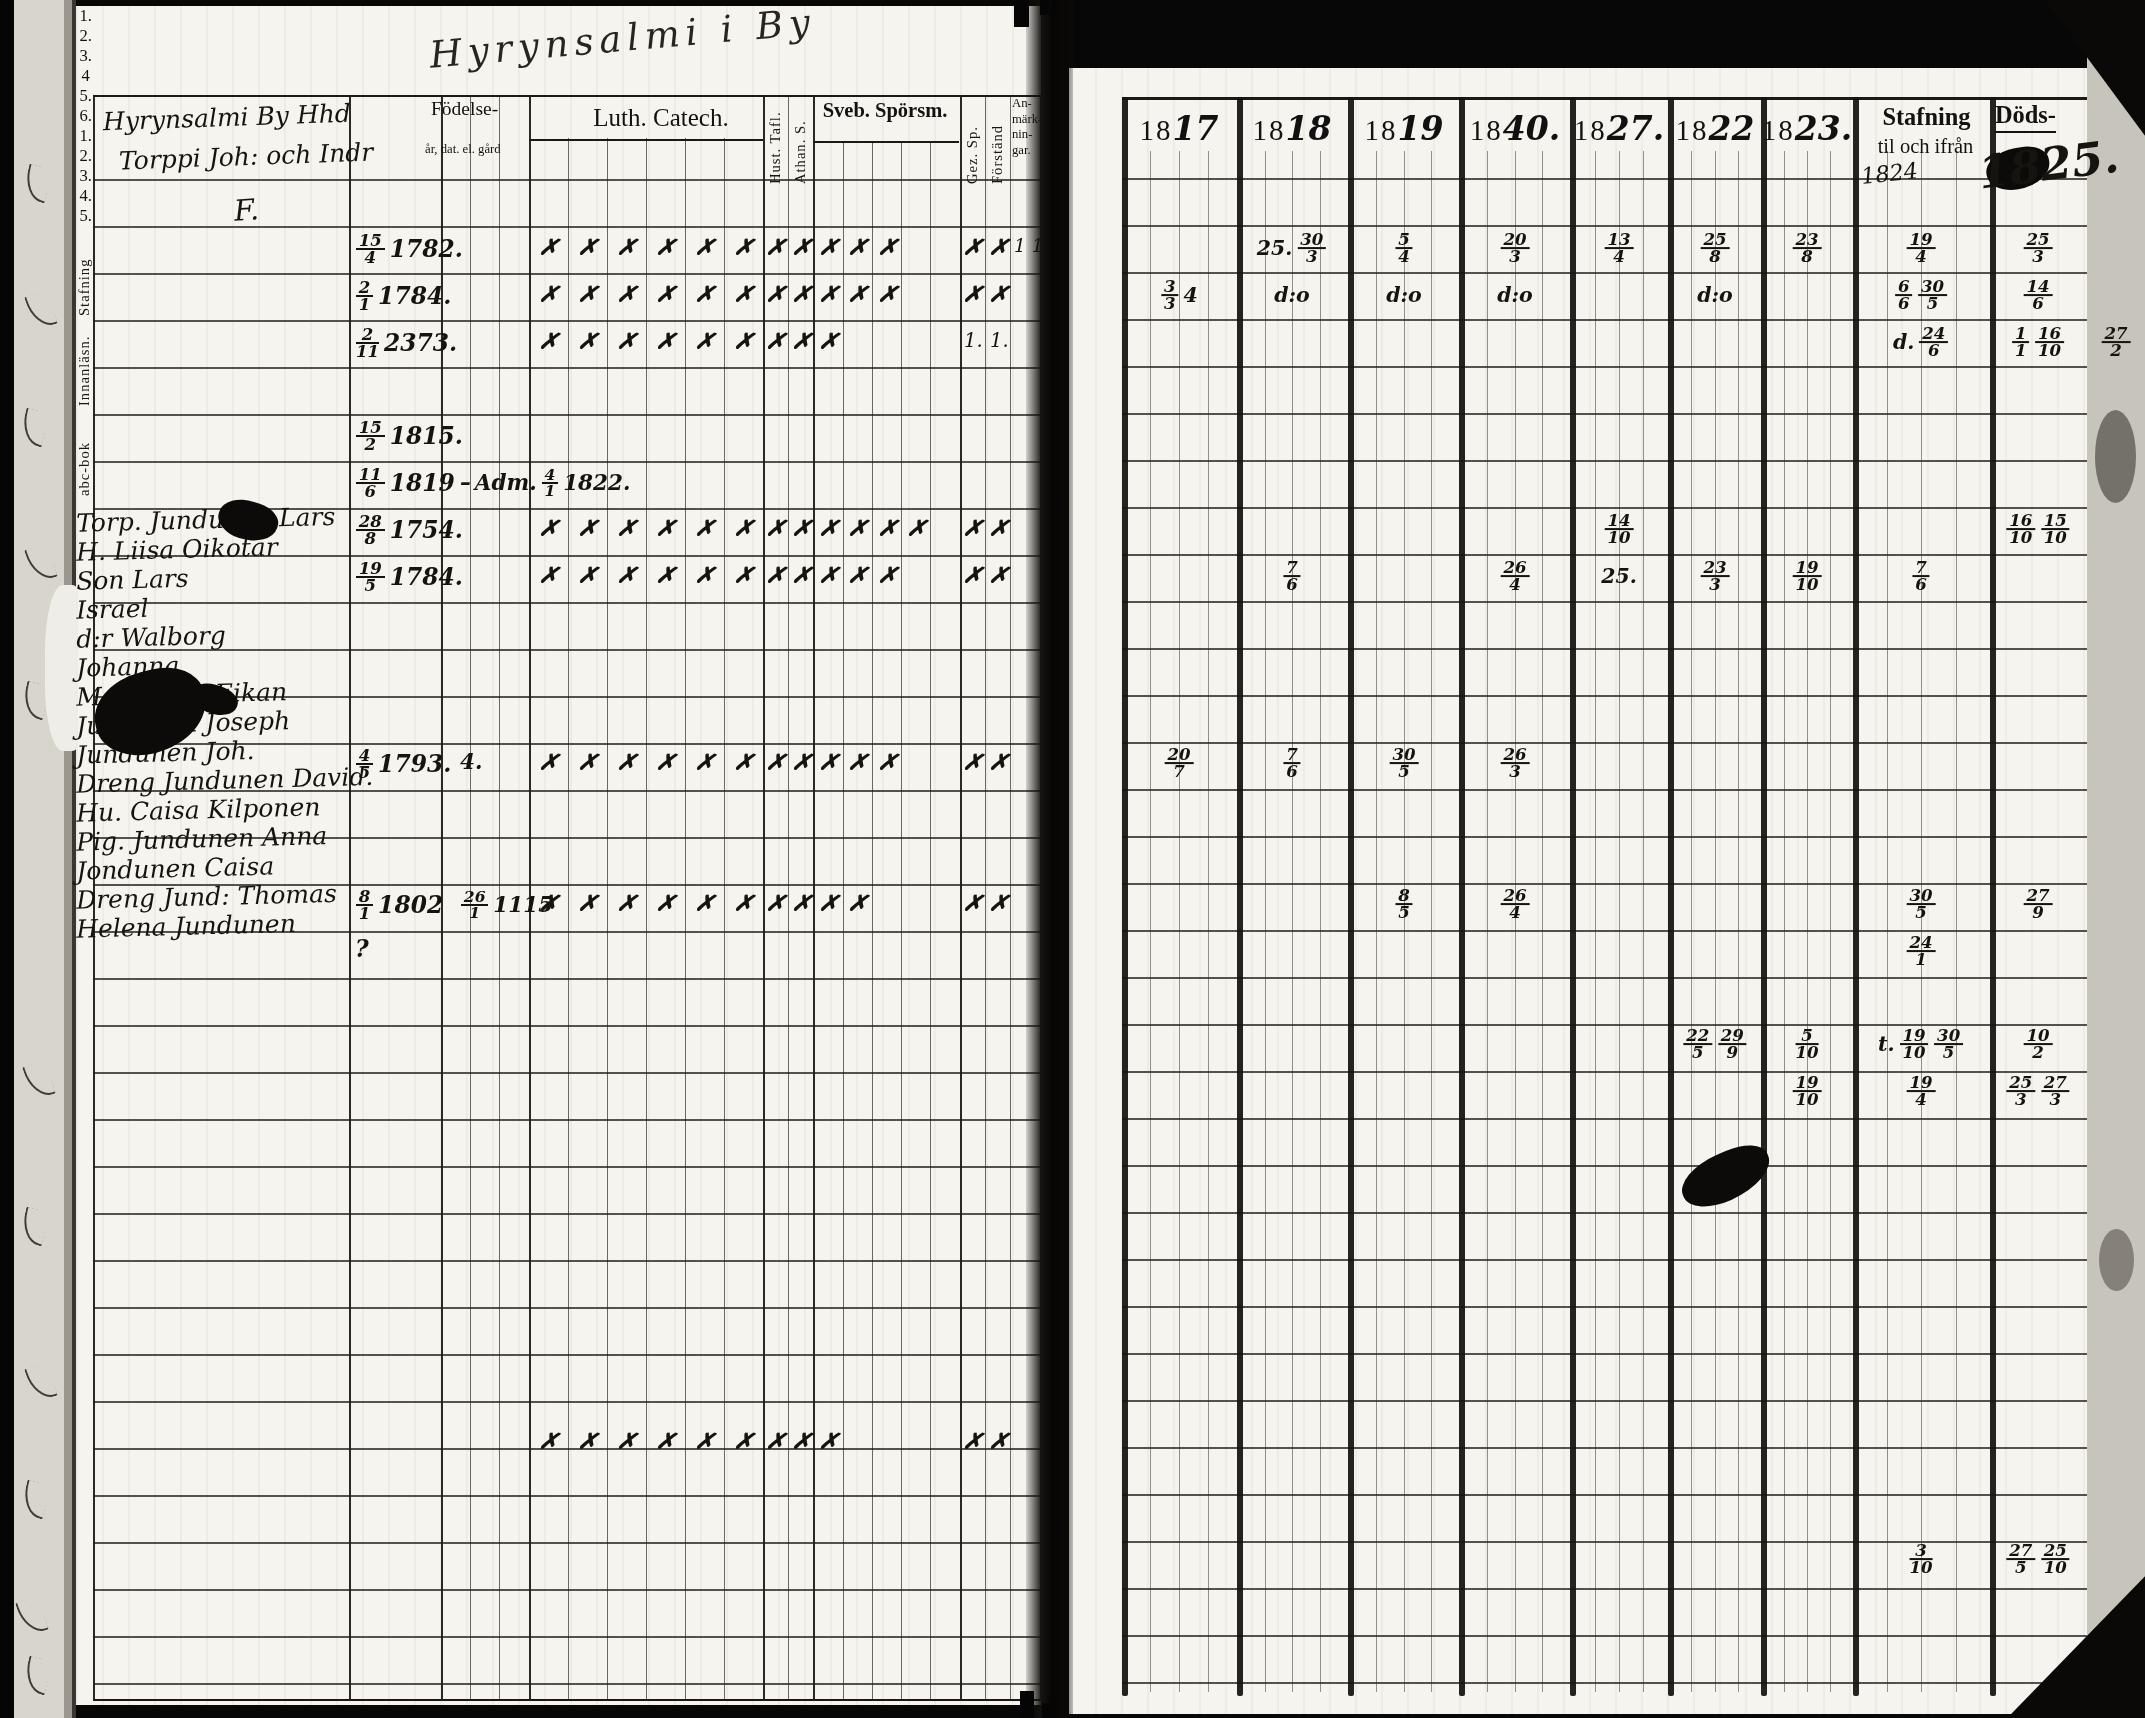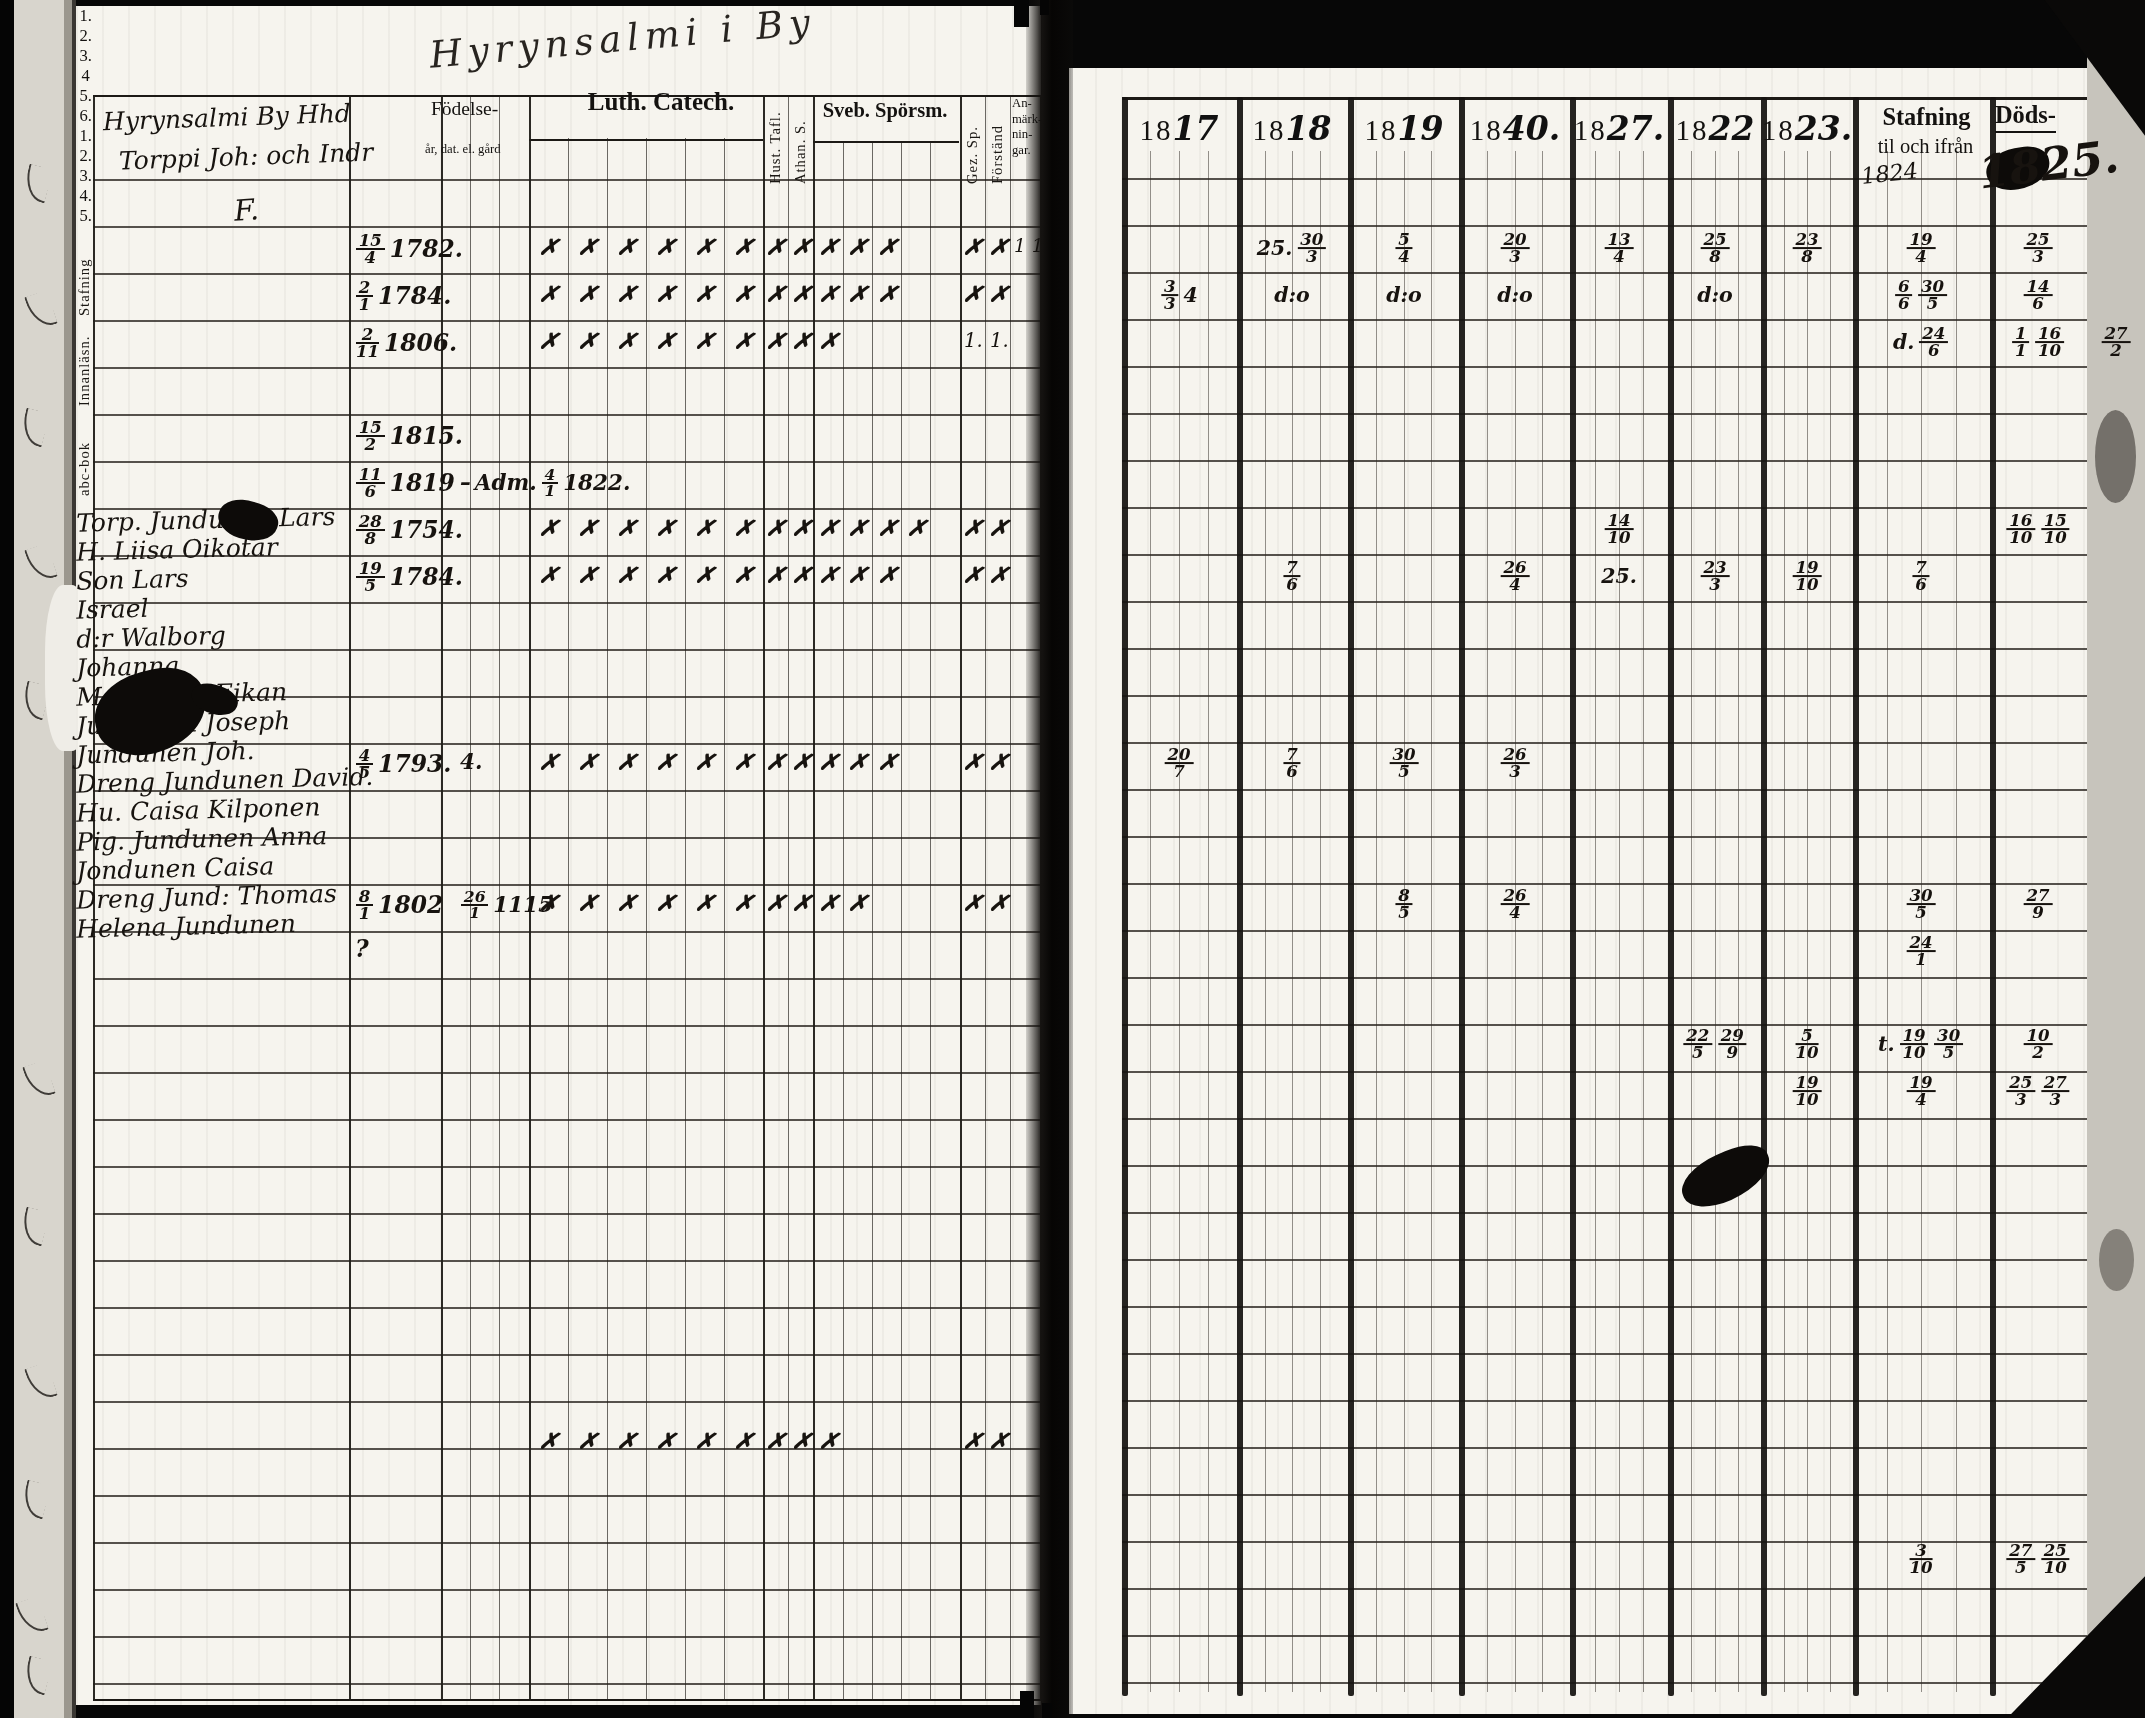--- a/index.html
+++ b/index.html
@@ -119,21 +119,21 @@
       <div class="mk" style="left: 619px; top: 274px;">✗</div>
       <div class="mk" style="left: 658px; top: 274px;">✗</div>
       <div class="mk" style="left: 690px; top: 274px;">✗</div>
       <div class="mk" style="left: 716px; top: 274px;">✗</div>
       <div class="mk" style="left: 743px; top: 274px;">✗</div>
       <div class="mk" style="left: 772px; top: 274px;">✗</div>
       <div class="mk" style="left: 802px; top: 274px;">✗</div>
       <div class="mk" style="left: 887px; top: 274px;">✗</div>
       <div class="mk" style="left: 913px; top: 274px;">✗</div>
       <div class="hw" style="left: 90px; top: 320px; font-size: 25px; transform: rotate(-1.5deg); z-index: 2;">Son Lars</div>
-      <div style="position: absolute; left: 277px; top: 321px; font-size: 16.6px; white-space: nowrap; z-index: 2;"><span class="fr"><span class="n">2</span><span class="d">11</span></span><span class="tok hw" style="font-size: 23.4px;">1806.</span></div>
+      <div style="position: absolute; left: 277px; top: 321px; font-size: 16.6px; white-space: nowrap; z-index: 2;"><span class="fr"><span class="n">2</span><span class="d">11</span></span><span class="tok hw" style="font-size: 23.4px;">2373.</span></div>
       <div class="mk" style="left: 463px; top: 321px;">✗</div>
       <div class="mk" style="left: 502px; top: 321px;">✗</div>
       <div class="mk" style="left: 541px; top: 321px;">✗</div>
       <div class="mk" style="left: 580px; top: 321px;">✗</div>
       <div class="mk" style="left: 619px; top: 321px;">✗</div>
       <div class="mk" style="left: 658px; top: 321px;">✗</div>
       <div class="mk" style="left: 690px; top: 321px;">✗</div>
       <div class="mk" style="left: 716px; top: 321px;">✗</div>
       <div class="mk" style="left: 743px; top: 321px;">✗</div>
       <div class="hw" style="position: absolute; left: 888px; top: 323px; font-size: 19.5px;">1.</div>
@@ -336,21 +336,21 @@
   <div class="blot" style="left:1679px;top:1153px;width:94px;height:47px;transform:rotate(-24deg)"></div>
   <div class="blot" style="left:1986px;top:148px;width:64px;height:41px;transform:rotate(-10deg)"></div>
 
   <div class="hw" style="position:absolute;left:103px;top:103px;font-size:25px;transform:rotate(-2deg);z-index:3">Hyrynsalmi By Hhd</div>
   <div class="hw" style="position:absolute;left:119px;top:142px;font-size:25px;transform:rotate(-2deg);z-index:3">Torppi Joh: och Indr</div>
   <div class="hw" style="position:absolute;left:234px;top:193px;font-size:29px;transform:rotate(-4deg);z-index:3">F.</div>
 
   <div class="pr" style="position:absolute;left:431px;top:98px;font-size:19.5px;z-index:3">Födelse-</div>
   <div class="pr" style="position:absolute;left:425px;top:142px;font-size:12.7px;width:90px;white-space:normal;z-index:3">år, dat. el. gård</div>
 
-  <div class="pr" style="position:absolute;left:544px;top:88px;width:234px;text-align:center;font-size:25px;font-weight:bold;z-index:3">Luth. Catech.</div>
+  <div class="pr" style="position:absolute;left:544px;top:104px;width:234px;text-align:center;font-size:25px;font-weight:normal;z-index:3">Luth. Catech.</div>
   <div class="pr" style="position:absolute;left:809px;top:99px;width:152px;text-align:center;font-size:20.5px;font-weight:bold;z-index:3">Sveb. Spörsm.</div>
 
   <div class="vt" style="position:absolute;left:767px;top:94px;height:90px;z-index:3">Hust. Tafl.</div>
   <div class="vt" style="position:absolute;left:792px;top:94px;height:90px;z-index:3">Athan. S.</div>
   <div class="vt" style="position:absolute;left:964px;top:94px;height:90px;z-index:3">Gez. Sp.</div>
   <div class="vt" style="position:absolute;left:989px;top:94px;height:90px;z-index:3">Förständ</div>
   <div id="anmHeader" class="pr" style="position:absolute;left:1012px;top:96px;width:29px;font-size:12.7px;line-height:15.6px;text-align:left;z-index:3">
       <div>An-</div>
       <div>märk-</div>
       <div>nin-</div>

